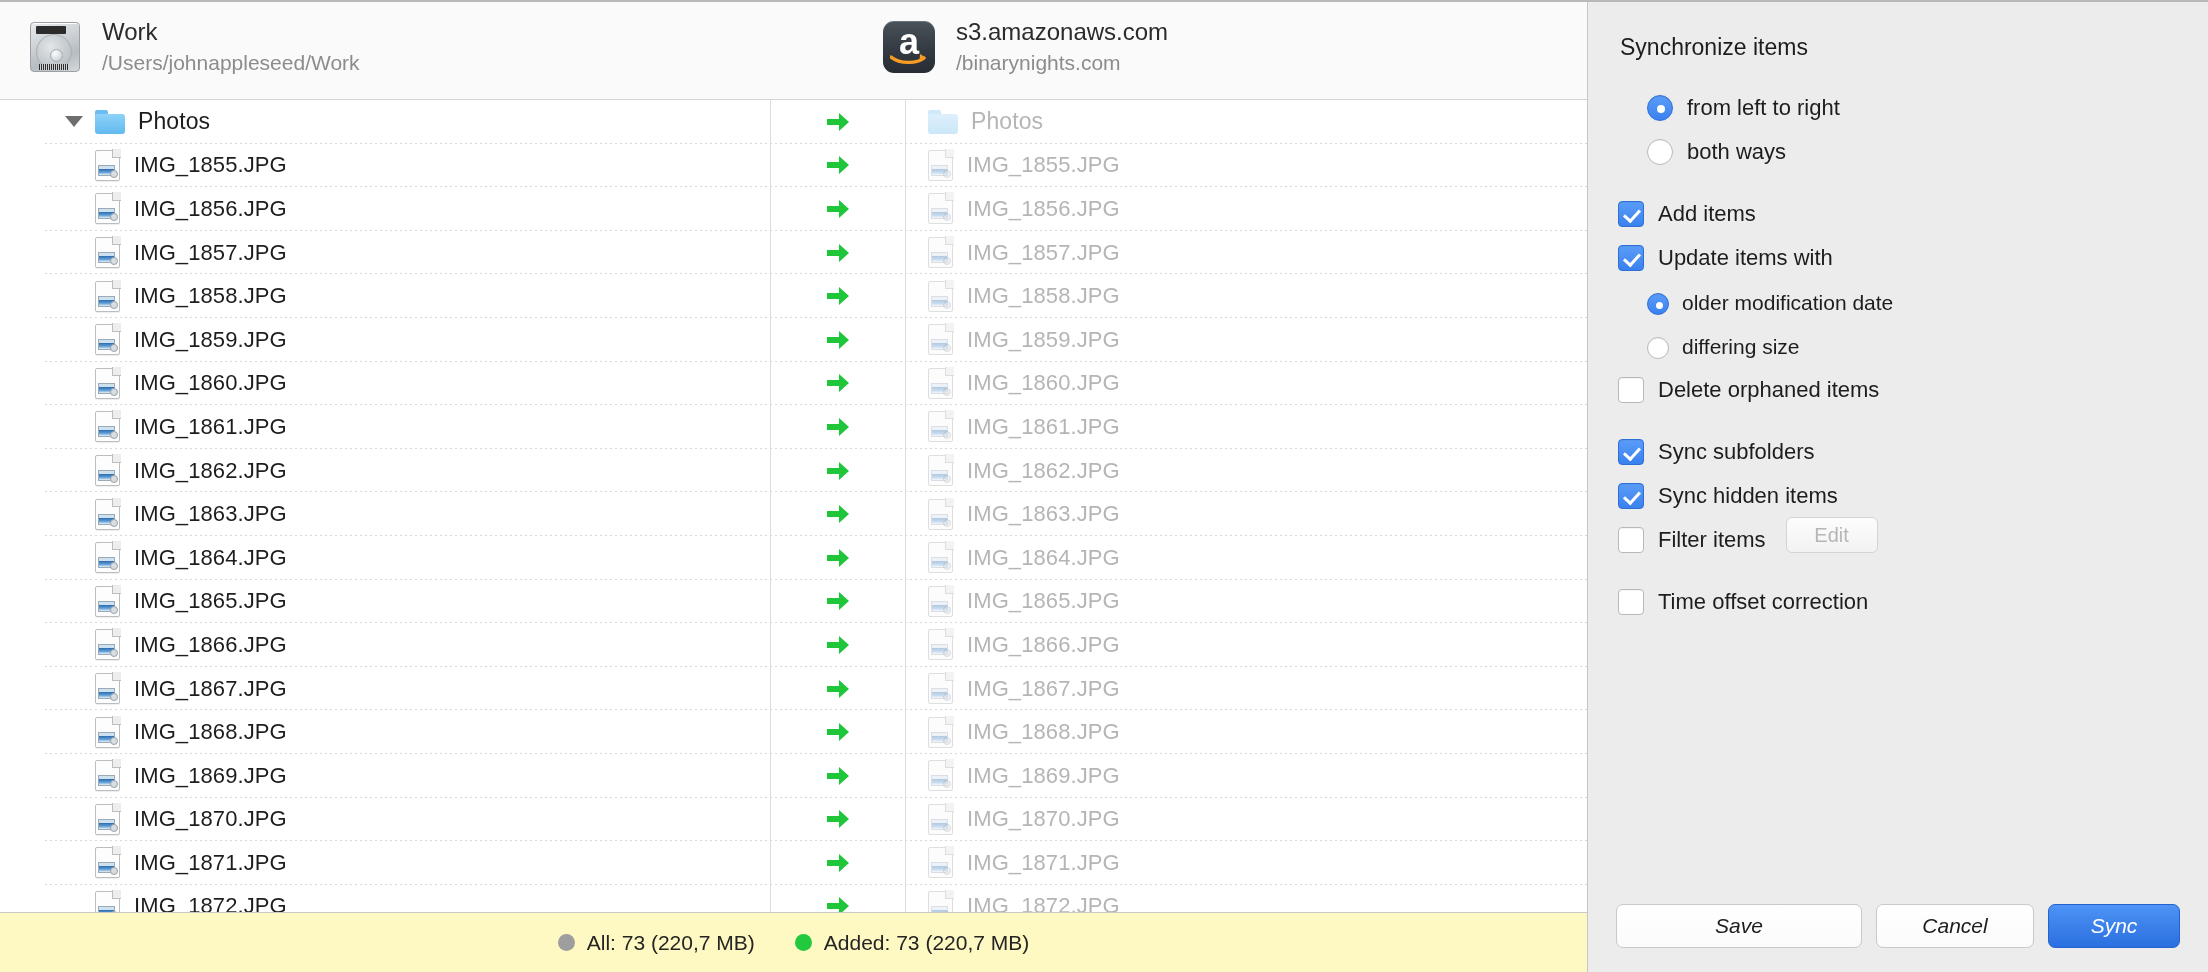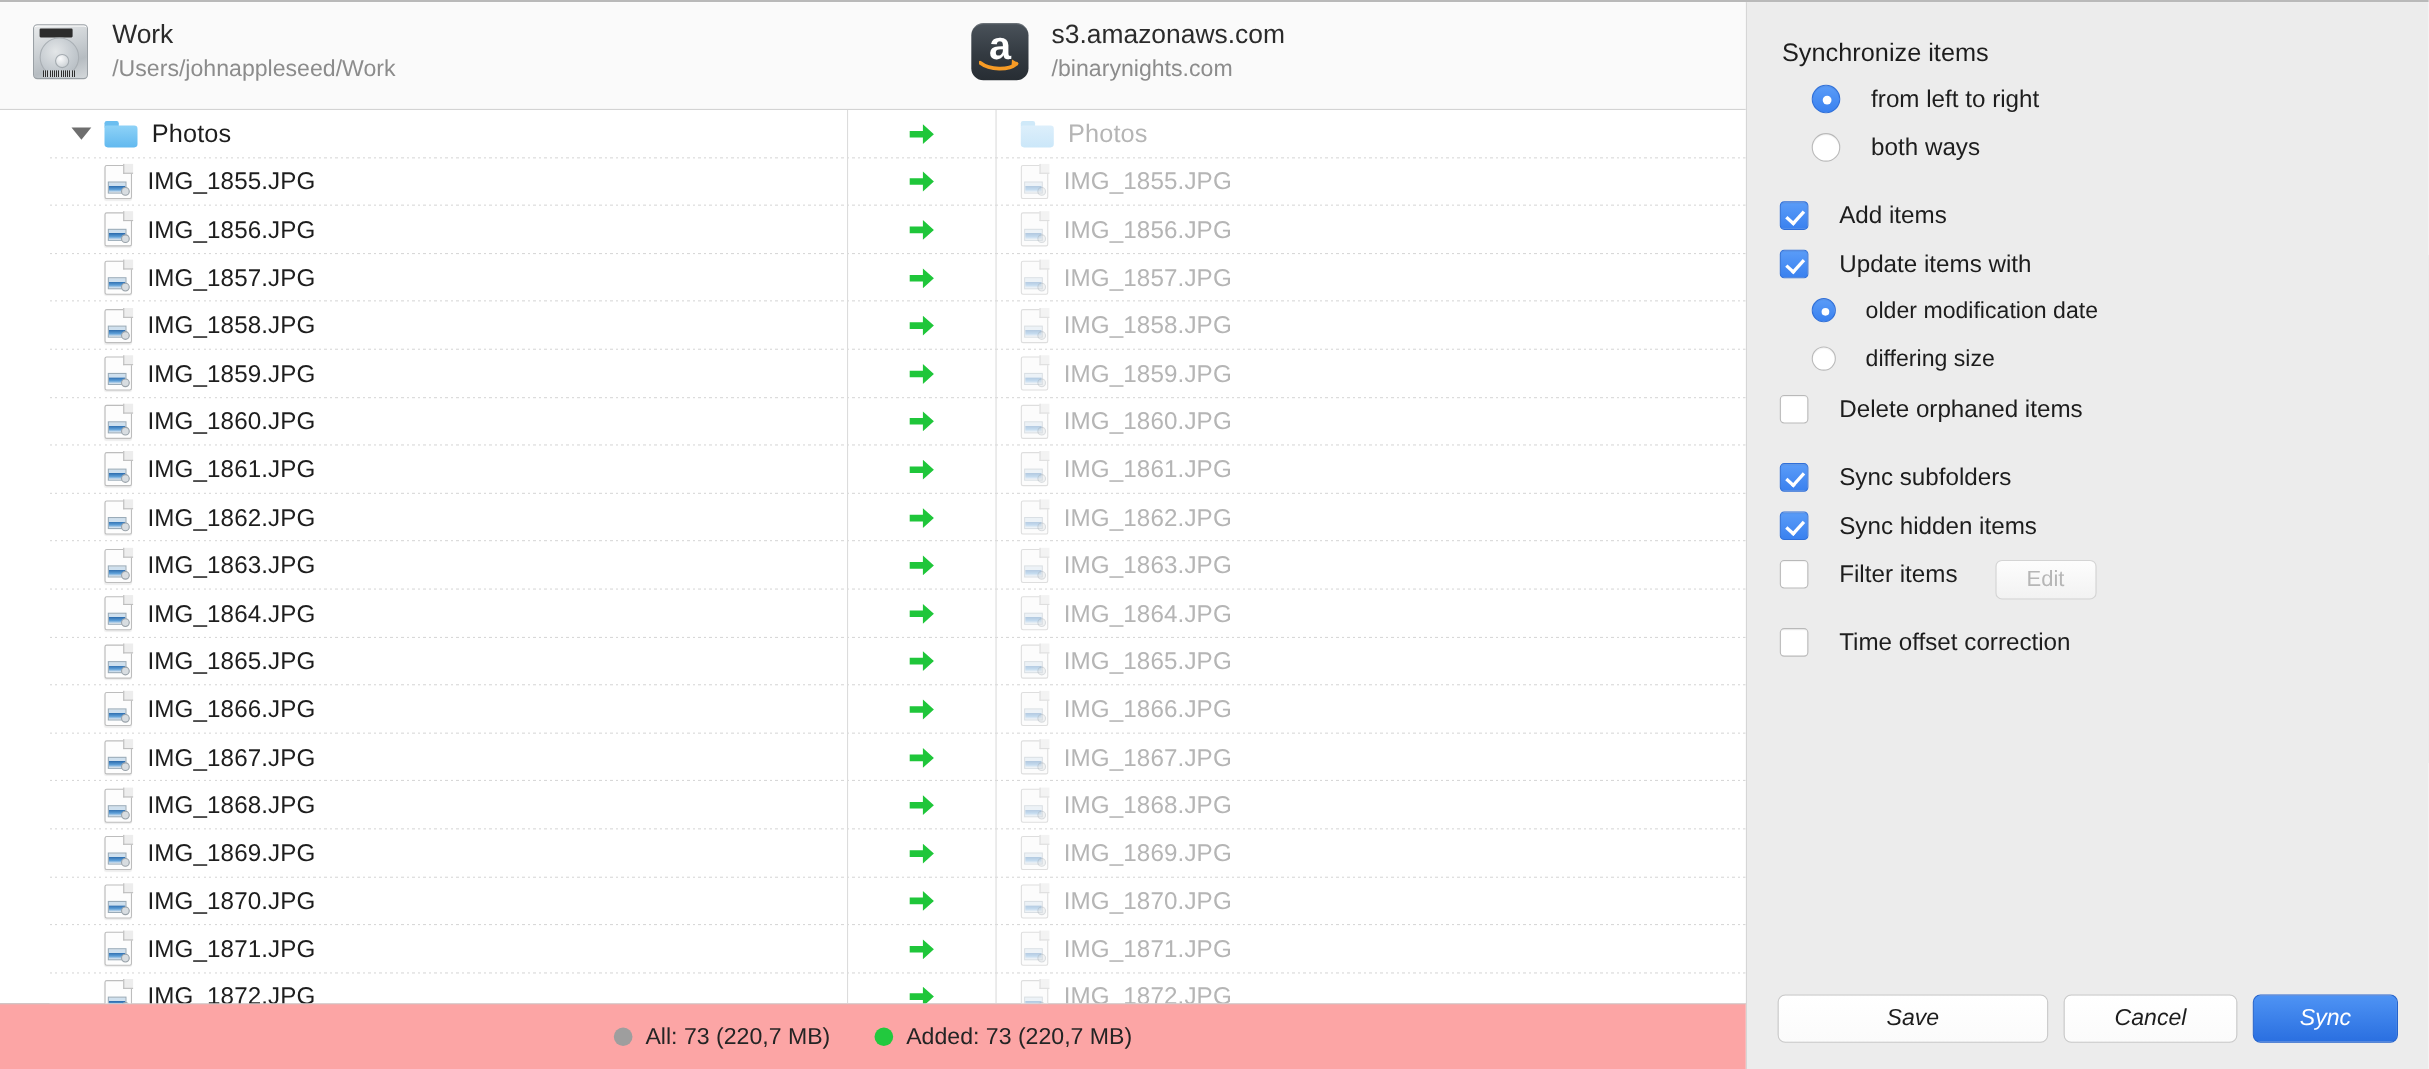--- a/index.html
+++ b/index.html
@@ -187,21 +187,21 @@
   .name { font-size: 22px; color: #1d1d1d; letter-spacing: .1px; }
   .name.folder { font-size: 23px; }
   .ghost .name { color: #b5b5b5; }
 
   .arrow { width: 26px; height: 26px; display:block; }
 
   
   .statusbar {
     flex: 0 0 60px;
     height: 60px;
-    background: #fca5a5;
+    background: #fef9c3;
     border-top: 1px solid #c8c8c8;
     display: flex;
     align-items: center;
     justify-content: center;
     gap: 40px;
   }
   .stat { display: flex; align-items: center; gap: 12px; }
   .dot { width: 17px; height: 17px; border-radius: 50%; }
   .stat-label { font-size: 21px; color: #242424; }
 
@@ -213,21 +213,21 @@
     position: relative;
     display: flex;
     flex-direction: column;
   }
   .insp-body { flex: 1 1 auto; padding: 26px 30px 0 30px; position: relative; }
 
   .sec-title {
     font-size: 23px; color: #1d1d1d; margin: 6px 0 16px 2px;
   }
 
-  .opt-row { display: flex; align-items: flex-start; height: 44px; gap: 14px; }
+  .opt-row { display: flex; align-items: flex-end; height: 44px; }
   .opt-row.ind1 { padding-left: 29px; }
   .opt-row.ind2 { padding-left: 29px; }
 
   .radio {
     width: 26px; height: 26px; border-radius: 50%;
     background: #fff;
     border: 1px solid #b9b9b9;
     box-shadow: inset 0 1px 1px rgba(0,0,0,.05);
     flex: 0 0 26px;
     position: relative;

